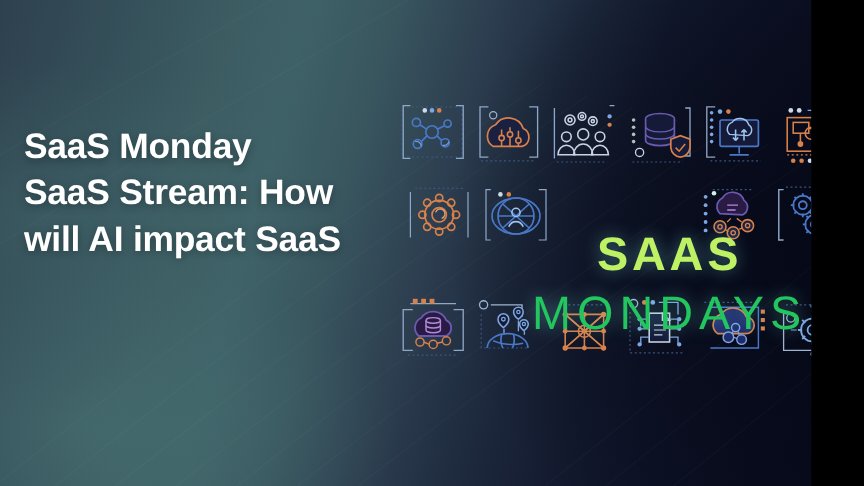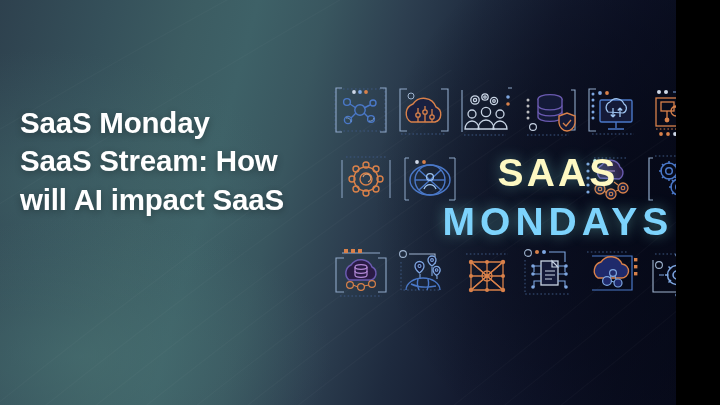--- a/index.html
+++ b/index.html
@@ -78,31 +78,32 @@
 
   .wordmark {
     position: absolute;
     left: 112px;
     top: 75px;
     width: 232px;
     text-align: center;
     pointer-events: none;
   }
   .word-saas {
-    color: #fef9c3;
+    color: #bef264;
     font-size: 39px;
     font-weight: 700;
     letter-spacing: 3.2px;
     line-height: 1;
     text-shadow: 0 0 14px rgba(130,230,225,0.45);
+    margin-top: 40px;
   }
   .word-mondays {
-    color: #7dd3fc;
+    color: #22c55e;
     font-size: 39px;
-    font-weight: 700;
+    font-weight: 400;
     letter-spacing: 5.0px;
     line-height: 1;
     margin-top: 10px;
     text-shadow: 0 0 14px rgba(130,230,225,0.45);
   }
 
   .icon-row {
     position: absolute;
     display: flex;
     gap: 5px;

